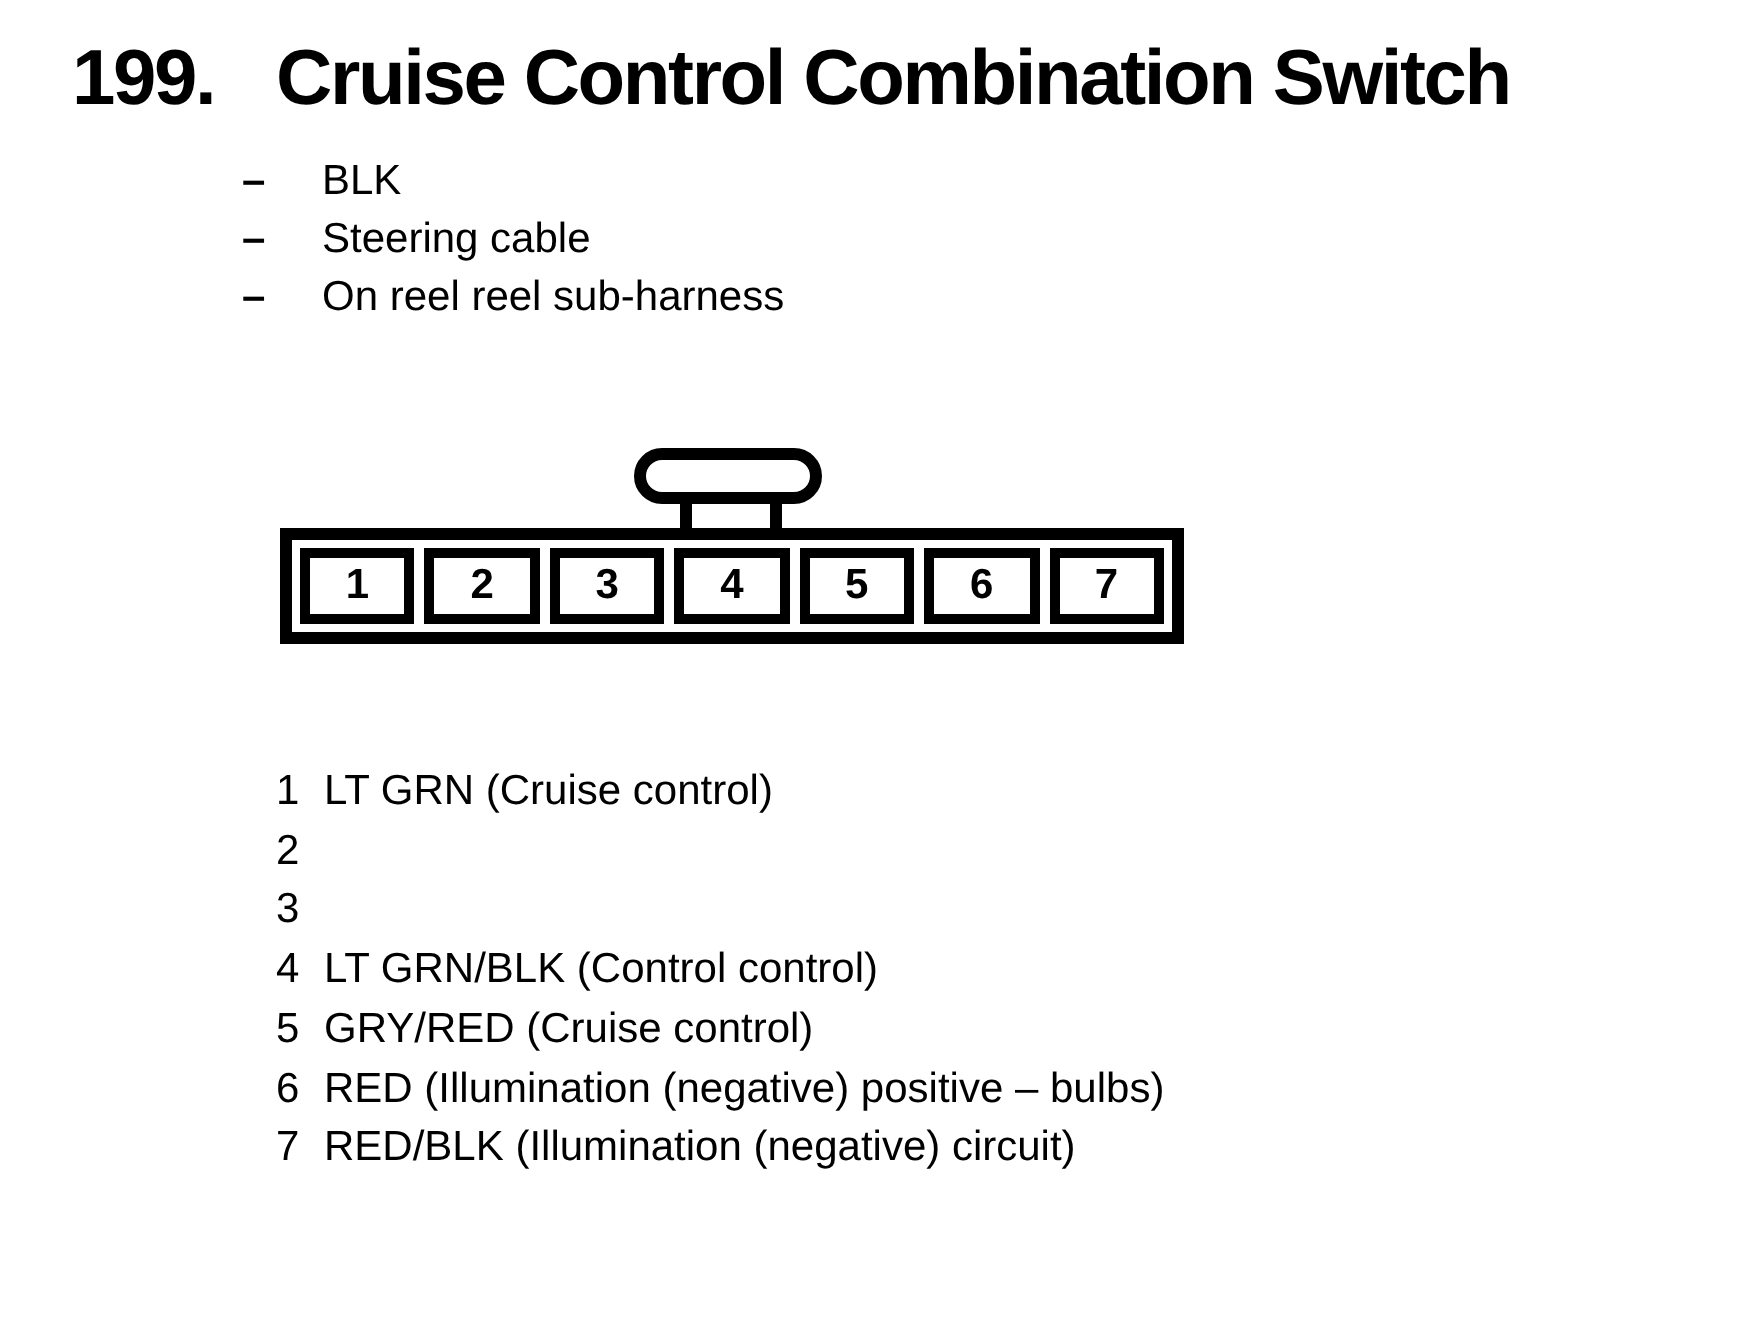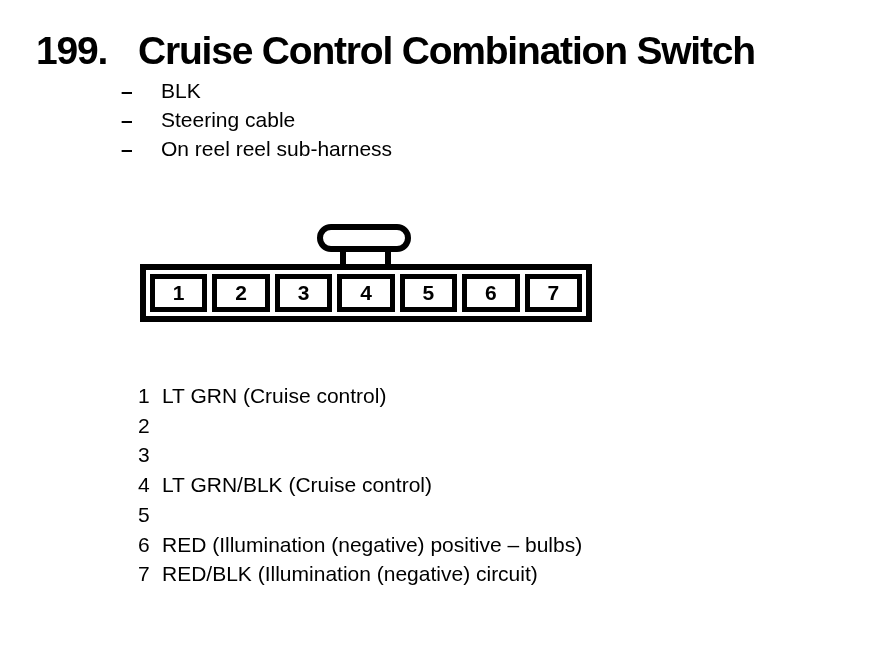--- a/index.html
+++ b/index.html
@@ -10,21 +10,21 @@
     height: 666px;
     font-family: "Liberation Sans", sans-serif;
     color: #000000;
     overflow: hidden;
   }
 
   
   .title-row {
     position: absolute;
     left: 36px;
-    top: 29px;
+    top: 18px;
     display: flex;
     align-items: flex-start;
     font-weight: bold;
     font-size: 39px;
     letter-spacing: -1.2px;
     white-space: nowrap;
   }
   .fig-number { width: 102px; }
 
   
@@ -149,24 +149,25 @@
     <span class="pin-desc">LT GRN (Cruise control)</span>
   </div>
   <div class="pin-row">
     <span class="pin-num">2</span>
   </div>
   <div class="pin-row">
     <span class="pin-num">3</span>
   </div>
   <div class="pin-row">
     <span class="pin-num">4</span>
-    <span class="pin-desc">LT GRN/BLK (Cruise control)</span>
+    <span class="pin-desc">LT GRN/BLK (Control control)</span>
   </div>
   <div class="pin-row">
     <span class="pin-num">5</span>
+    <span class="pin-desc">GRY/RED (Cruise control)</span>
   </div>
   <div class="pin-row">
     <span class="pin-num">6</span>
     <span class="pin-desc">RED (Illumination (negative) positive – bulbs)</span>
   </div>
   <div class="pin-row">
     <span class="pin-num">7</span>
     <span class="pin-desc">RED/BLK (Illumination (negative) circuit)</span>
   </div>
 </div>

